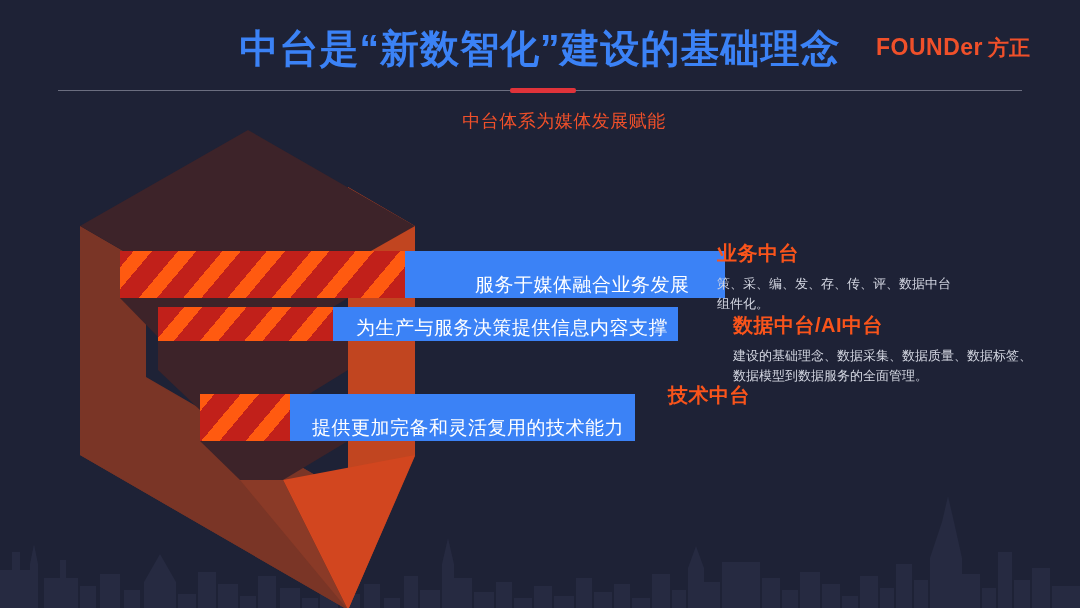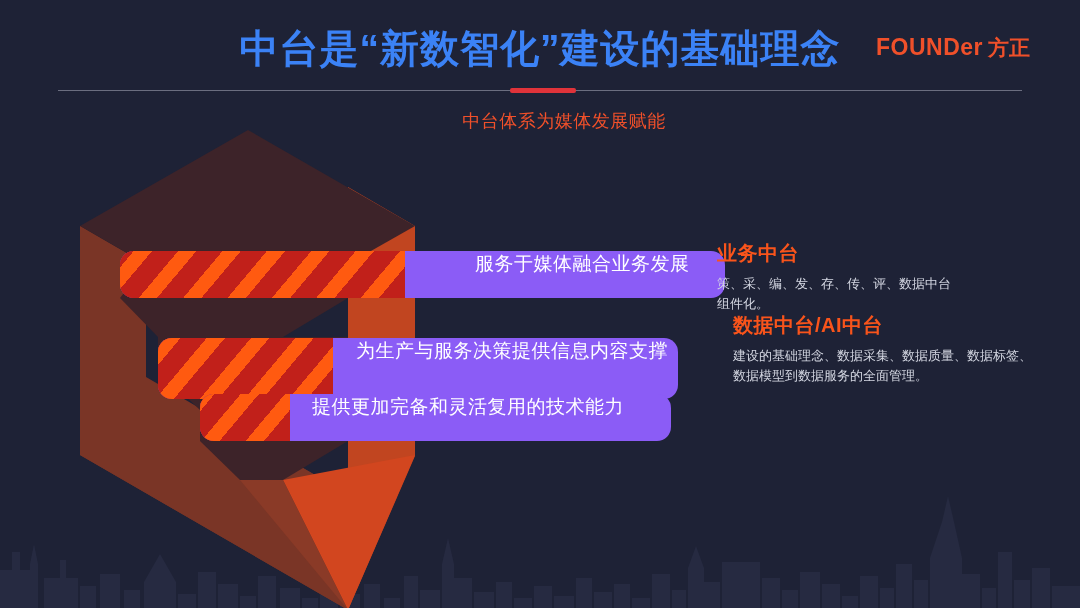--- a/index.html
+++ b/index.html
@@ -44,48 +44,47 @@
     letter-spacing:.5px;
     margin-left:24px;
   }
 
   
   #cube { position:absolute; left:0; top:0; width:1080px; height:608px; }
 
   
   .bar {
     position:absolute;
-    background:#8b5cf6;
-    display:flex; align-items:flex-start;
+    background:#3b82f6;
+    display:flex; align-items:flex-end;
     overflow:hidden;
-    border-radius:14px;
   }
   .bar .hatch {
     position:absolute; left:0; top:0; height:100%;
     background-color:#c1201a;
     background-image:repeating-linear-gradient(
         -50deg,
         #c1201a 0px, #c1201a 20px,
         #ff5a10 20px, #ff5a10 34px);
   }
   .bar .bar-label {
     position:relative;
     color:#ffffff; font-size:19px; font-weight:500;
     white-space:nowrap;
     letter-spacing:.5px;
   }
   #bar1 { left:120px; top:251px; width:605px; height:47px; }
   #bar1 .hatch { width:285px; }
   #bar1 .bar-label { margin-left:355px; }
 
-  #bar2 { left:158px; top:338px; width:520px; height:61px; }
+  #bar2 { left:158px; top:307px; width:520px; height:34px; }
   #bar2 .hatch { width:175px; }
   #bar2 .bar-label { margin-left:198px; }
 
-  #bar3 { left:200px; top:394px; width:471px; height:47px; }
+  #bar3 { left:200px; top:394px; width:435px; height:47px; }
   #bar3 .hatch { width:90px; }
   #bar3 .bar-label { margin-left:112px; }
 
   
   .info { position:absolute; }
   .info h3 {
     color:#f9541b; font-size:20px; font-weight:bold;
     margin-bottom:7px; letter-spacing:.5px; white-space:nowrap;
   }
   .info p {
@@ -214,15 +213,16 @@
 组件化。</p>
   </div>
 
   <div class="info" id="info2">
     <h3>数据中台/AI中台</h3>
     <p>建设的基础理念、数据采集、数据质量、数据标签、
 数据模型到数据服务的全面管理。</p>
   </div>
 
   <div class="info" id="info3">
+    <h3>技术中台</h3>
   </div>
 
 </div>
 
 </body></html>

